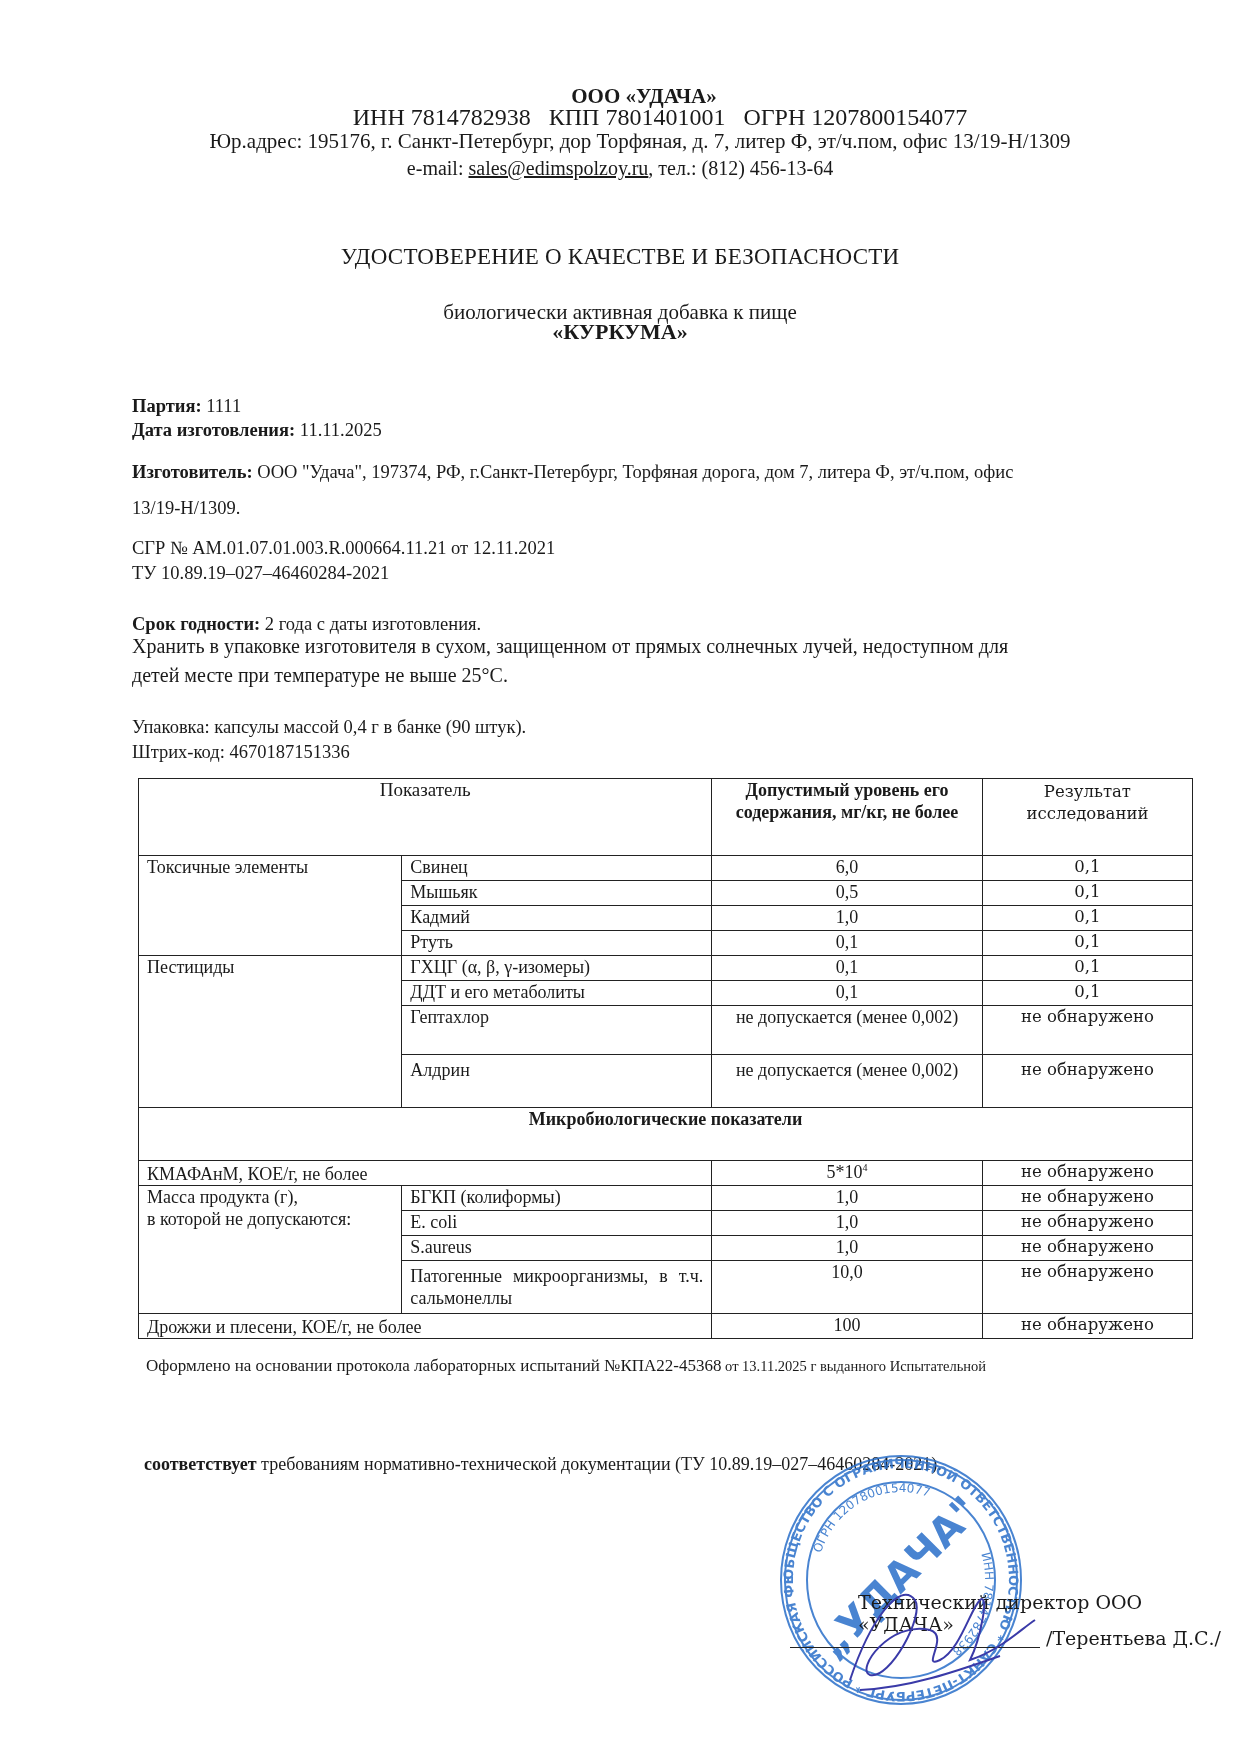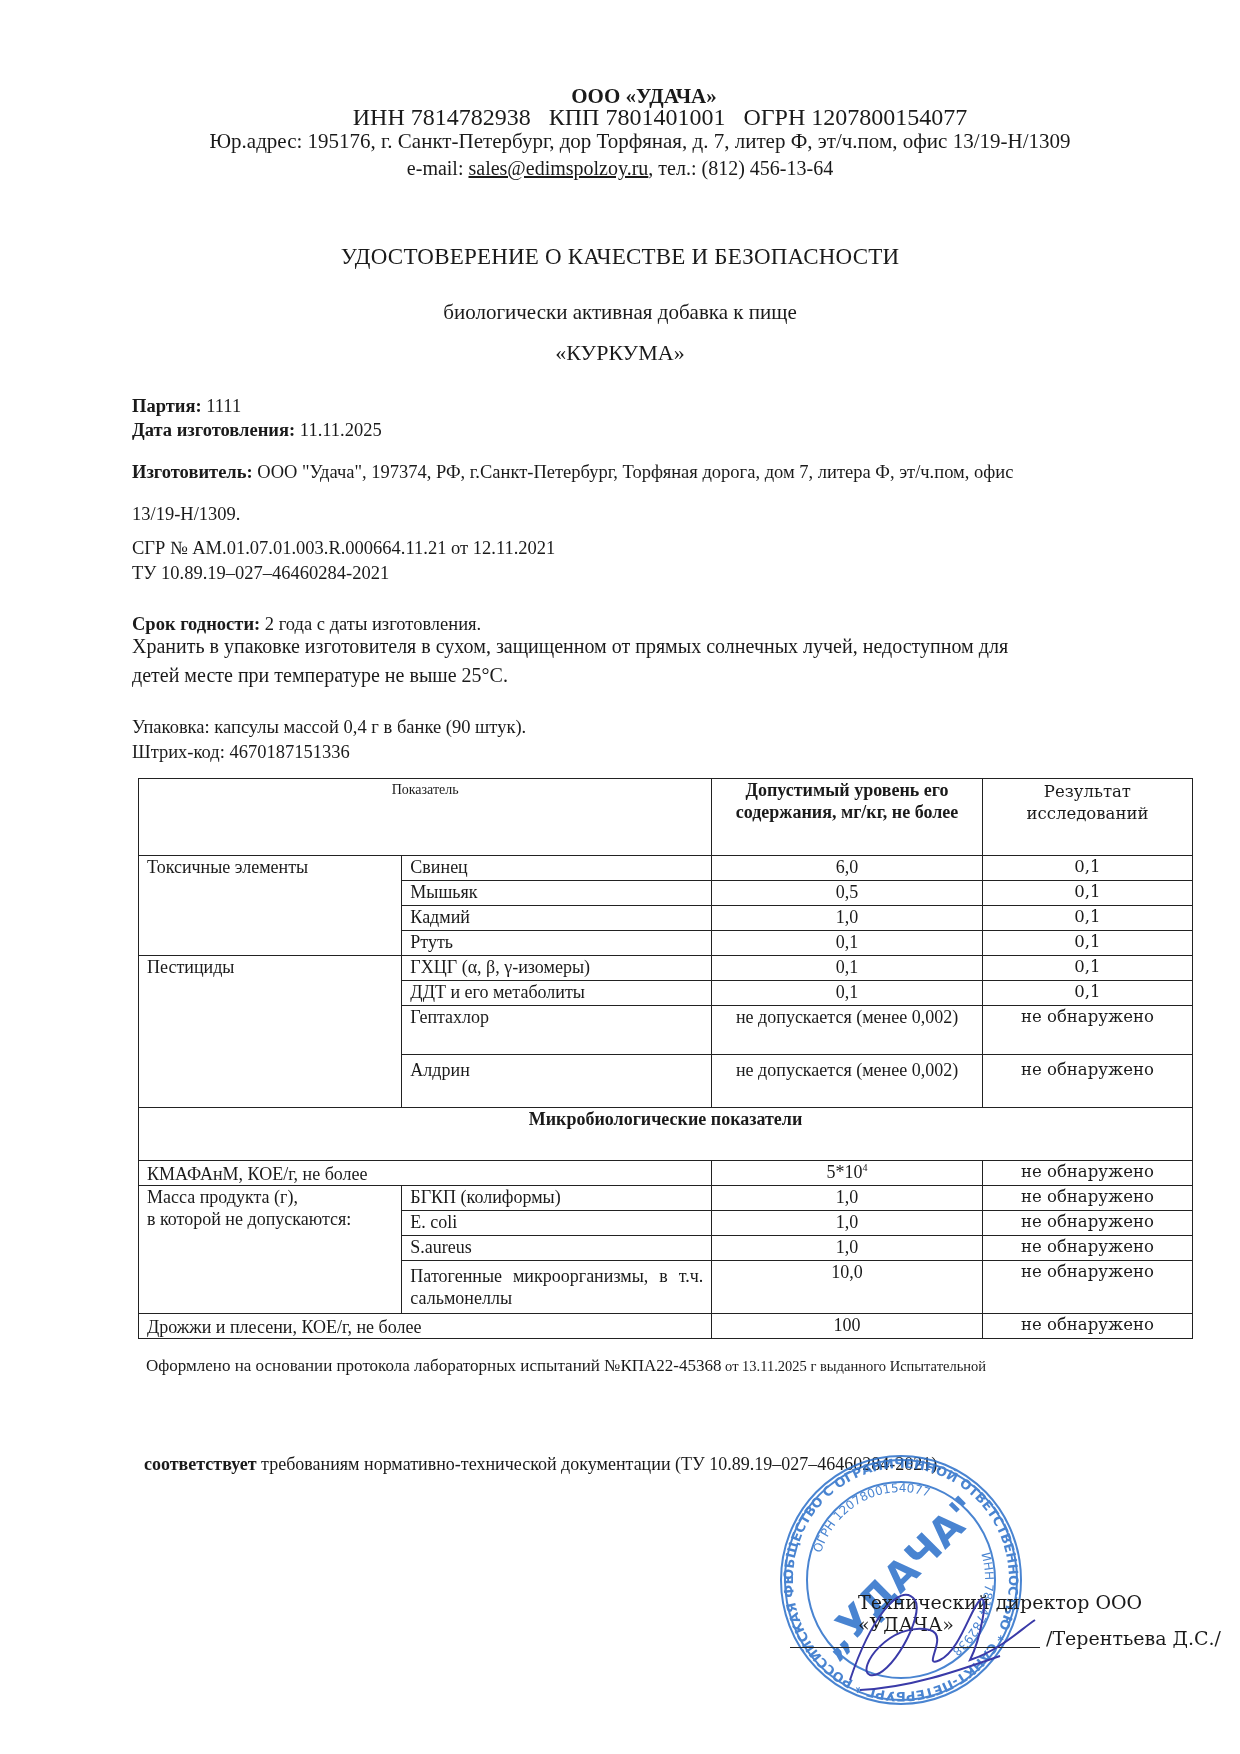--- a/index.html
+++ b/index.html
@@ -10,21 +10,21 @@
 
   
   .hdr-company { top: 84px; font-size: 21px; font-weight: bold; padding-left: 24px; }
   .hdr-ids { top: 104px; font-size: 24px; margin-left: 40px; }
   .hdr-addr { top: 129px; font-size: 21px; left: 20px !important; width: 1240px; }
   .hdr-contact { top: 157px; font-size: 20px; }
   .hdr-contact u { text-decoration: underline; }
 
   .doc-title { top: 244px; font-size: 23px; letter-spacing: 0.2px; }
   .doc-subtitle { top: 300px; font-size: 21px; }
-  .doc-product { top: 340px; font-size: 22px; font-weight: normal; }
+  .doc-product { top: 319px; font-size: 22px; font-weight: bold; }
 
   .para { left: 132px; font-size: 18.5px; line-height: 24px; }
   .para b { font-weight: bold; }
   .big { font-size: 20px; line-height: 29px; }
 
   
   table.quality { position: absolute; left: 138px; top: 778px; width: 1055px;
                   border-collapse: collapse; font-size: 18px; }
   table.quality td, table.quality th { border: 1.5px solid #222; padding: 0 8px; vertical-align: top; line-height: 22px; }
   table.quality th { font-weight: normal; }
@@ -70,39 +70,39 @@
 <div class="abs center doc-product">«КУРКУМА»</div>
 
 <div class="abs para" style="top:394px;">
   <b>Партия:</b> <span>1111</span>
 </div>
 <div class="abs para" style="top:418px;">
   <b>Дата изготовления:</b> <span>11.11.2025</span>
 </div>
 <div class="abs para" style="top:460px; width:1020px;">
   <div><b>Изготовитель:</b> <span>ООО "Удача", 197374, РФ, г.Санкт-Петербург, Торфяная дорога, дом 7, литера Ф, эт/ч.пом, офис</span></div>
-  <div style="margin-top:18px;">13/19-Н/1309.</div>
+  <div style="margin-top:12px;">13/19-Н/1309.</div>
 </div>
 <div class="abs para" style="top:536px;">СГР № AM.01.07.01.003.R.000664.11.21 от 12.11.2021</div>
 <div class="abs para" style="top:561px;">ТУ 10.89.19–027–46460284-2021</div>
 
 <div class="abs para" style="top:612px;">
   <b>Срок годности:</b> <span>2 года с даты изготовления.</span>
 </div>
 <div class="abs para big" style="top:632px;">
   <div>Хранить в упаковке изготовителя в сухом, защищенном от прямых солнечных лучей, недоступном для</div>
   <div>детей месте при температуре не выше 25°С.</div>
 </div>
 <div class="abs para" style="top:715px;">Упаковка: капсулы массой 0,4 г в банке (90 штук).</div>
 <div class="abs para" style="top:740px;">Штрих-код: 4670187151336</div>
 
 <table class="quality">
   <tbody>
       <tr class="hdr-row">
-    <th colspan="2" class="mid" style="font-size:14px;">Показатель</th>
+    <th colspan="2" class="mid" style="font-size:19px;">Показатель</th>
     <th class="c3 mid bold" style="font-weight:bold; padding:0 18px;">Допустимый уровень его содержания, мг/кг, не более</th>
     <th class="c4 resh" style="padding:0 18px;">Результат исследований</th>
   </tr>
 
   <tr class="row-std">
     <td class="c1" rowspan="4">Токсичные элементы</td>
     <td class="c2">Свинец</td>
     <td class="val">6,0</td>
     <td class="res">0,1</td>
   </tr>

